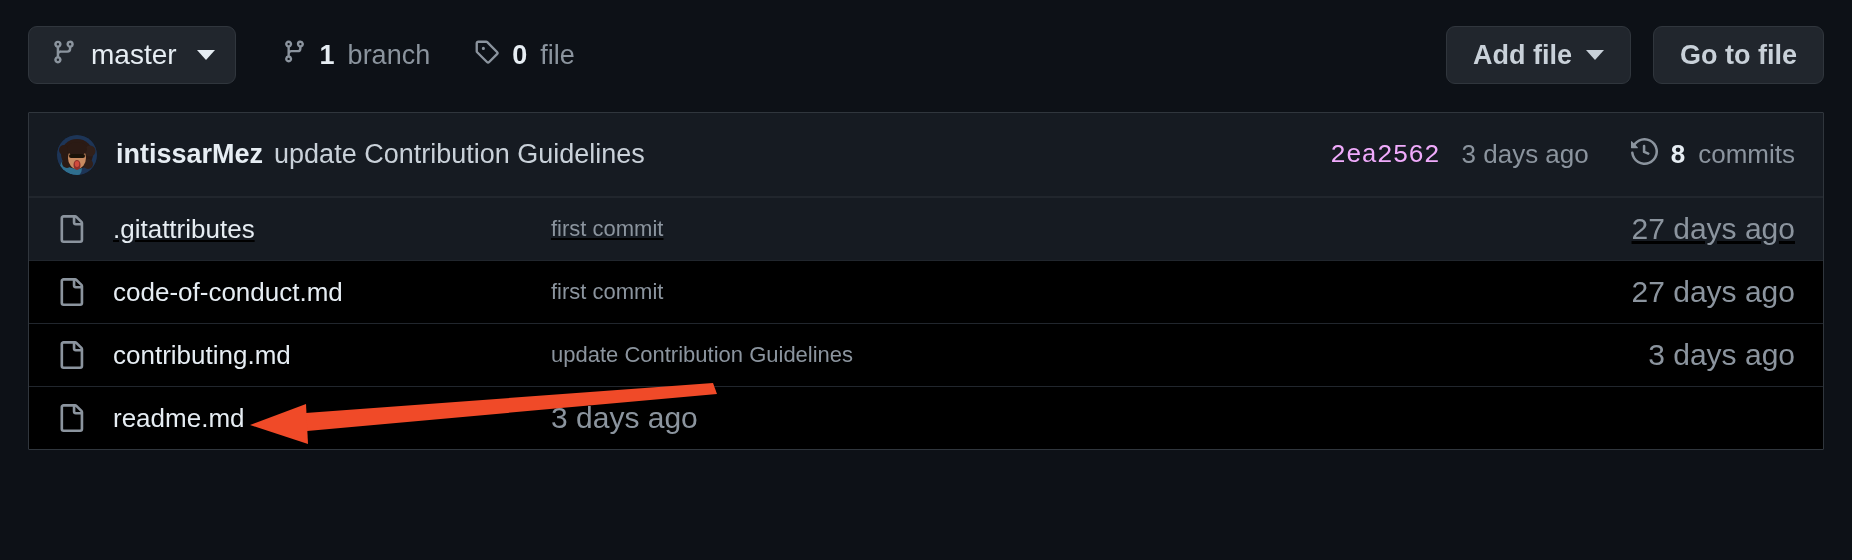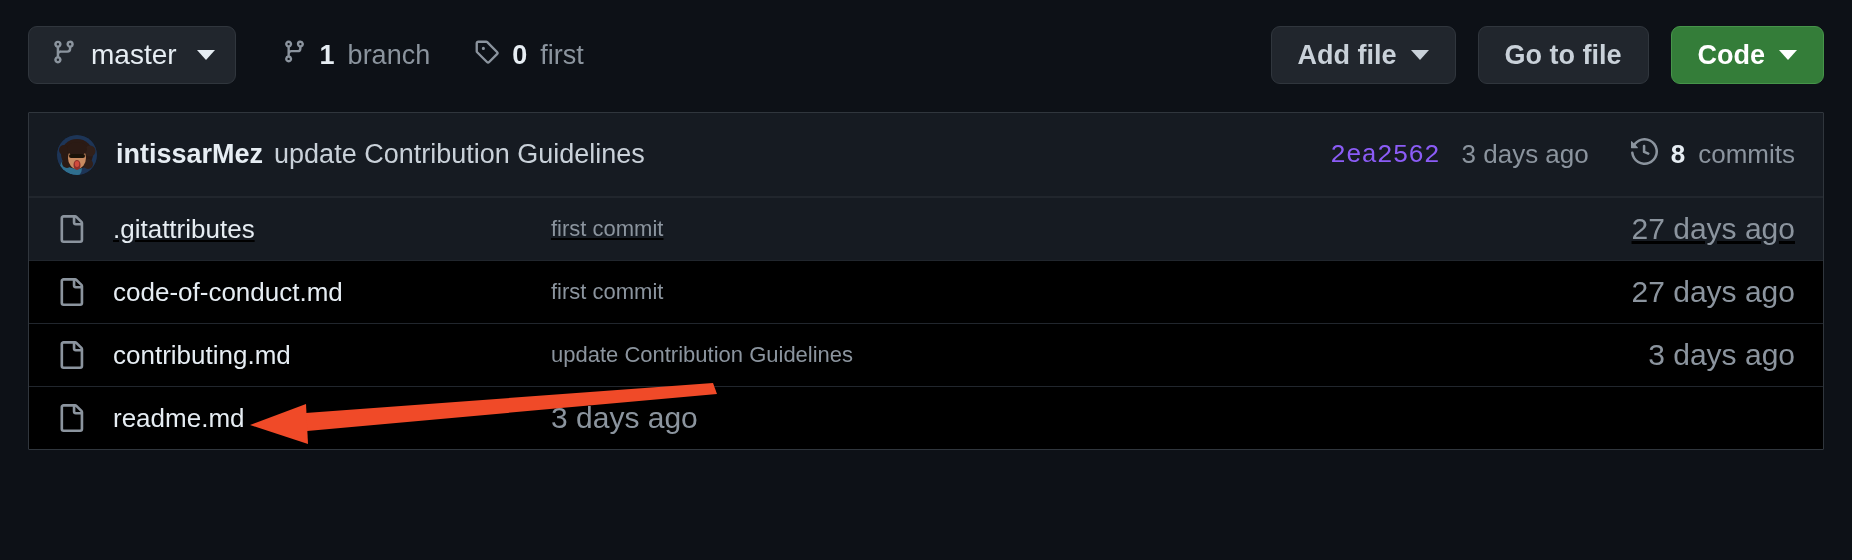--- a/index.html
+++ b/index.html
@@ -157,21 +157,21 @@
   }
 
   .commit-right {
     margin-left: auto;
     display: flex;
     align-items: center;
     gap: 22px;
   }
 
   .commit-hash {
-    color: #8b5cf6;
+    color: #f0abfc;
     font-size: 26px;
     font-family: "Liberation Mono", monospace;
     cursor: pointer;
   }
 
   .commit-date {
     color: #8b949e;
     font-size: 26px;
   }
 
@@ -273,37 +273,33 @@
         <span>branch</span>
       </div>
 
       <div class="meta-item">
         <span>
           <svg width="25" height="25" viewBox="0 0 16 16" fill="#8b949e" aria-hidden="true">
             <path d="M1 7.775V2.75C1 1.784 1.784 1 2.75 1h5.025c.464 0 .91.184 1.238.513l6.25 6.25a1.75 1.75 0 0 1 0 2.474l-5.026 5.026a1.75 1.75 0 0 1-2.474 0l-6.25-6.25A1.752 1.752 0 0 1 1 7.775Zm1.5 0c0 .066.026.13.073.177l6.25 6.25a.25.25 0 0 0 .354 0l5.025-5.025a.25.25 0 0 0 0-.354l-6.25-6.25a.25.25 0 0 0-.177-.073H2.75a.25.25 0 0 0-.25.25ZM6 5a1 1 0 1 1 0 2 1 1 0 0 1 0-2Z"></path>
           </svg>
         </span>
         <span class="num">0</span>
-        <span>first</span>
+        <span>file</span>
       </div>
     </div>
 
     <div class="spacer"></div>
 
     <div class="actions">
       <div class="btn btn-default">
         <span>Add file</span>
         <span class="caret"></span>
       </div>
       <div class="btn btn-default">
         <span>Go to file</span>
-      </div>
-      <div class="btn btn-primary">
-        <span>Code</span>
-        <span class="caret"></span>
       </div>
     </div>
   </div>
 
   <div class="filebox">
 
     <div class="commit-header">
       <div class="avatar">
         <svg width="40" height="40" viewBox="0 0 40 40" aria-hidden="true">
           <defs>

